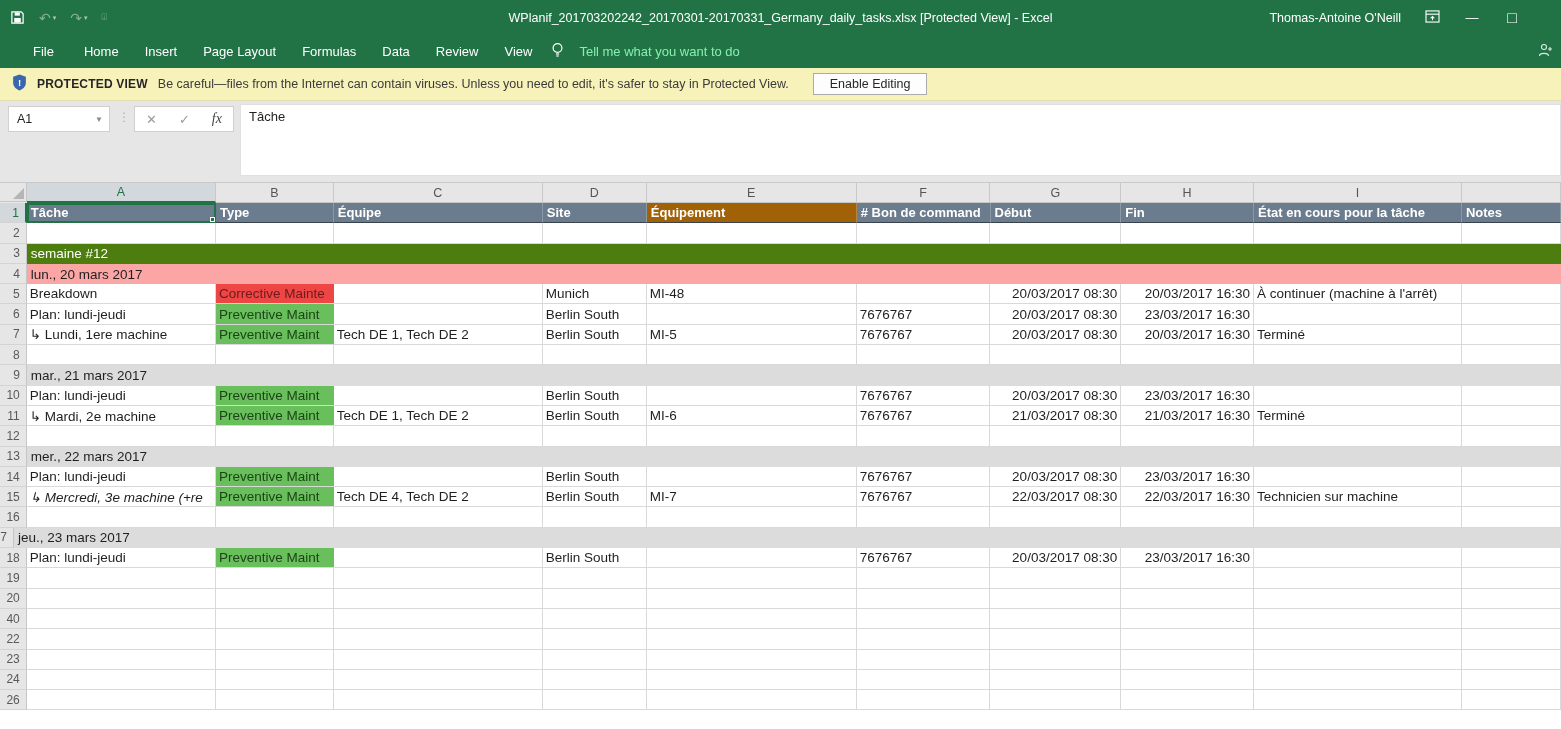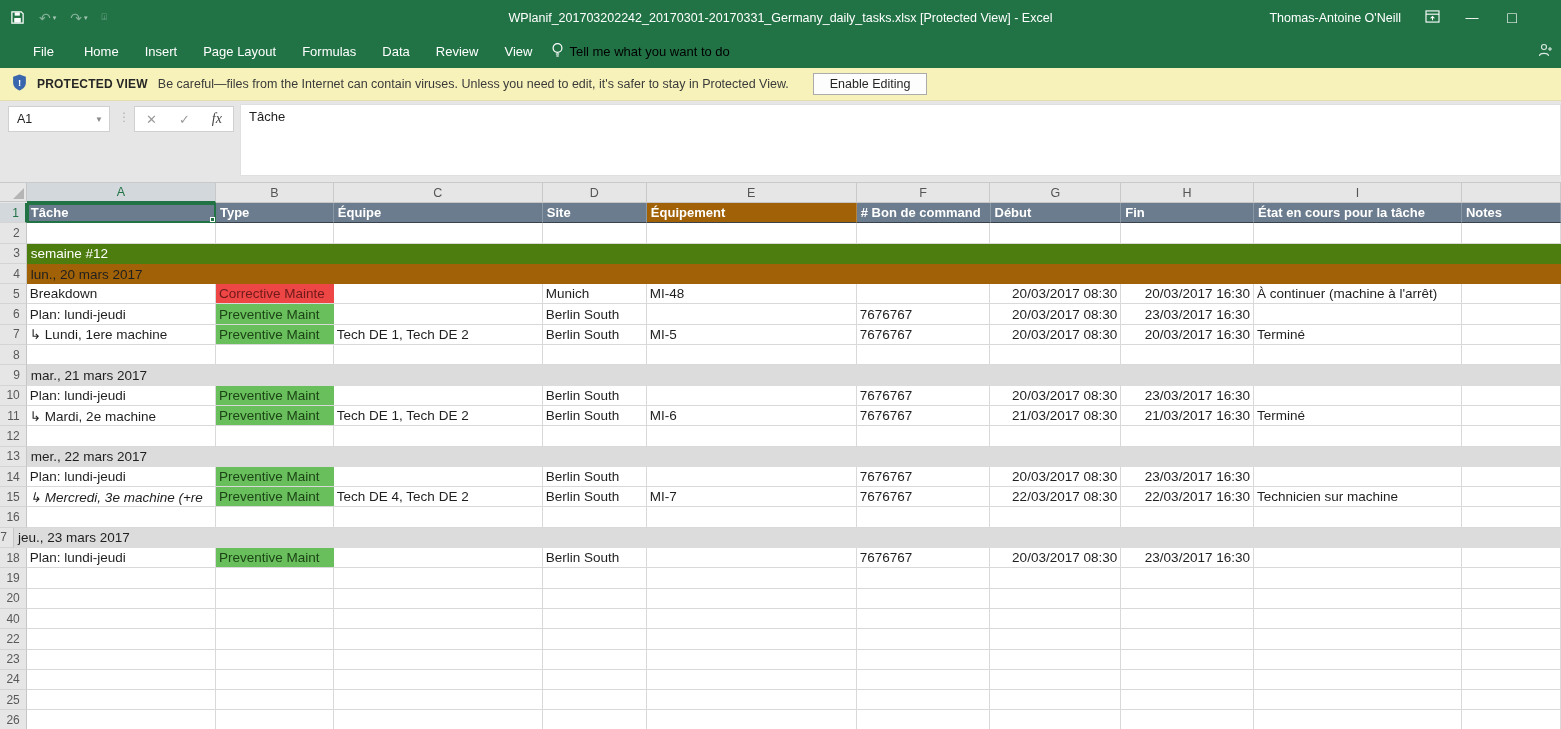--- a/index.html
+++ b/index.html
@@ -15,21 +15,21 @@
   .win-title { position:absolute; left:0; right:0; top:0; height:35px; display:flex;
     align-items:center; justify-content:center; font-size:12.5px; color:#fff; pointer-events:none; }
   .tb-right { position:absolute; right:0; top:0; height:35px; display:flex; align-items:center; gap:22px; padding-right:40px; }
   .tb-user { font-size:12.5px; color:#fff; }
   .winbtn { color:#fff; font-size:13px; width:18px; text-align:center; }
 
   
   .tabrow { position:relative; height:33px; background:#217346; display:flex; align-items:center; padding-left:16px; }
   .rtab { color:#fff; font-size:13px; padding:0 13px; height:33px; display:flex; align-items:center; }
   .rtab.file { padding:0 17px; }
-  .tellme { display:flex; align-items:center; gap:5px; color:#000000; font-size:13px; margin-left:6px; }
+  .tellme { display:flex; align-items:center; gap:15px; color:#86efac; font-size:13px; margin-left:6px; }
   .share { position:absolute; right:-8px; top:0; height:33px; display:flex; align-items:center; gap:6px;
     color:rgba(255,255,255,.85); font-size:13px; padding-right:0; }
 
   
   .pvbar { height:33px; background:#f7f2ba; display:flex; align-items:center; padding-left:12px; gap:10px;
     border-bottom:1px solid #e3ddb0; }
   .pv-label { font-weight:bold; font-size:12px; color:#262626; letter-spacing:.2px; }
   .pv-msg { font-size:12.5px; color:#3a3a3a; }
   .pv-btn { margin-left:14px; background:#fdfdfd; border:1px solid #ababab; font-size:12.5px; color:#262626;
     padding:3px 16px; font-family:inherit; }
@@ -203,21 +203,21 @@
         <div class="cell right" style="width: 134px;"></div>
         <div class="cell" style="width: 210px;"></div>
         <div class="cell" style="width: 100px;"></div>
       </div>
       <div class="gridrow">
         <div class="rownum" style="width: 27px;">3</div>
         <div class="band week" style="width: 1549px; background: #4d7c0f;">semaine #12</div>
       </div>
       <div class="gridrow">
         <div class="rownum" style="width: 27px;">4</div>
-        <div class="band day" style="width: 1549px; background: #a16207;">lun., 20 mars 2017</div>
+        <div class="band day" style="width: 1549px; background: #fca5a5;">lun., 20 mars 2017</div>
       </div>
       <div class="gridrow">
         <div class="rownum" style="width: 27px;">5</div>
         <div class="cell" style="width: 191px;">Breakdown</div>
         <div class="cell fillred" style="width: 119px; background: rgb(238, 69, 69); color: rgb(110, 26, 26);">Corrective Mainte</div>
         <div class="cell" style="width: 211px;"></div>
         <div class="cell" style="width: 105px;">Munich</div>
         <div class="cell" style="width: 212px;">MI-48</div>
         <div class="cell" style="width: 135px;"></div>
         <div class="cell right" style="width: 132px;">20/03/2017 08:30</div>
@@ -439,33 +439,20 @@
         <div class="cell" style="width: 211px;"></div>
         <div class="cell" style="width: 105px;"></div>
         <div class="cell" style="width: 212px;"></div>
         <div class="cell" style="width: 135px;"></div>
         <div class="cell right" style="width: 132px;"></div>
         <div class="cell right" style="width: 134px;"></div>
         <div class="cell" style="width: 210px;"></div>
         <div class="cell" style="width: 100px;"></div>
       </div>
       <div class="gridrow">
-        <div class="rownum" style="width: 27px;">25</div>
-        <div class="cell" style="width: 191px;"></div>
-        <div class="cell" style="width: 119px;"></div>
-        <div class="cell" style="width: 211px;"></div>
-        <div class="cell" style="width: 105px;"></div>
-        <div class="cell" style="width: 212px;"></div>
-        <div class="cell" style="width: 135px;"></div>
-        <div class="cell right" style="width: 132px;"></div>
-        <div class="cell right" style="width: 134px;"></div>
-        <div class="cell" style="width: 210px;"></div>
-        <div class="cell" style="width: 100px;"></div>
-      </div>
-      <div class="gridrow">
         <div class="rownum" style="width: 27px;">26</div>
         <div class="cell" style="width: 191px;"></div>
         <div class="cell" style="width: 119px;"></div>
         <div class="cell" style="width: 211px;"></div>
         <div class="cell" style="width: 105px;"></div>
         <div class="cell" style="width: 212px;"></div>
         <div class="cell" style="width: 135px;"></div>
         <div class="cell right" style="width: 132px;"></div>
         <div class="cell right" style="width: 134px;"></div>
         <div class="cell" style="width: 210px;"></div>

